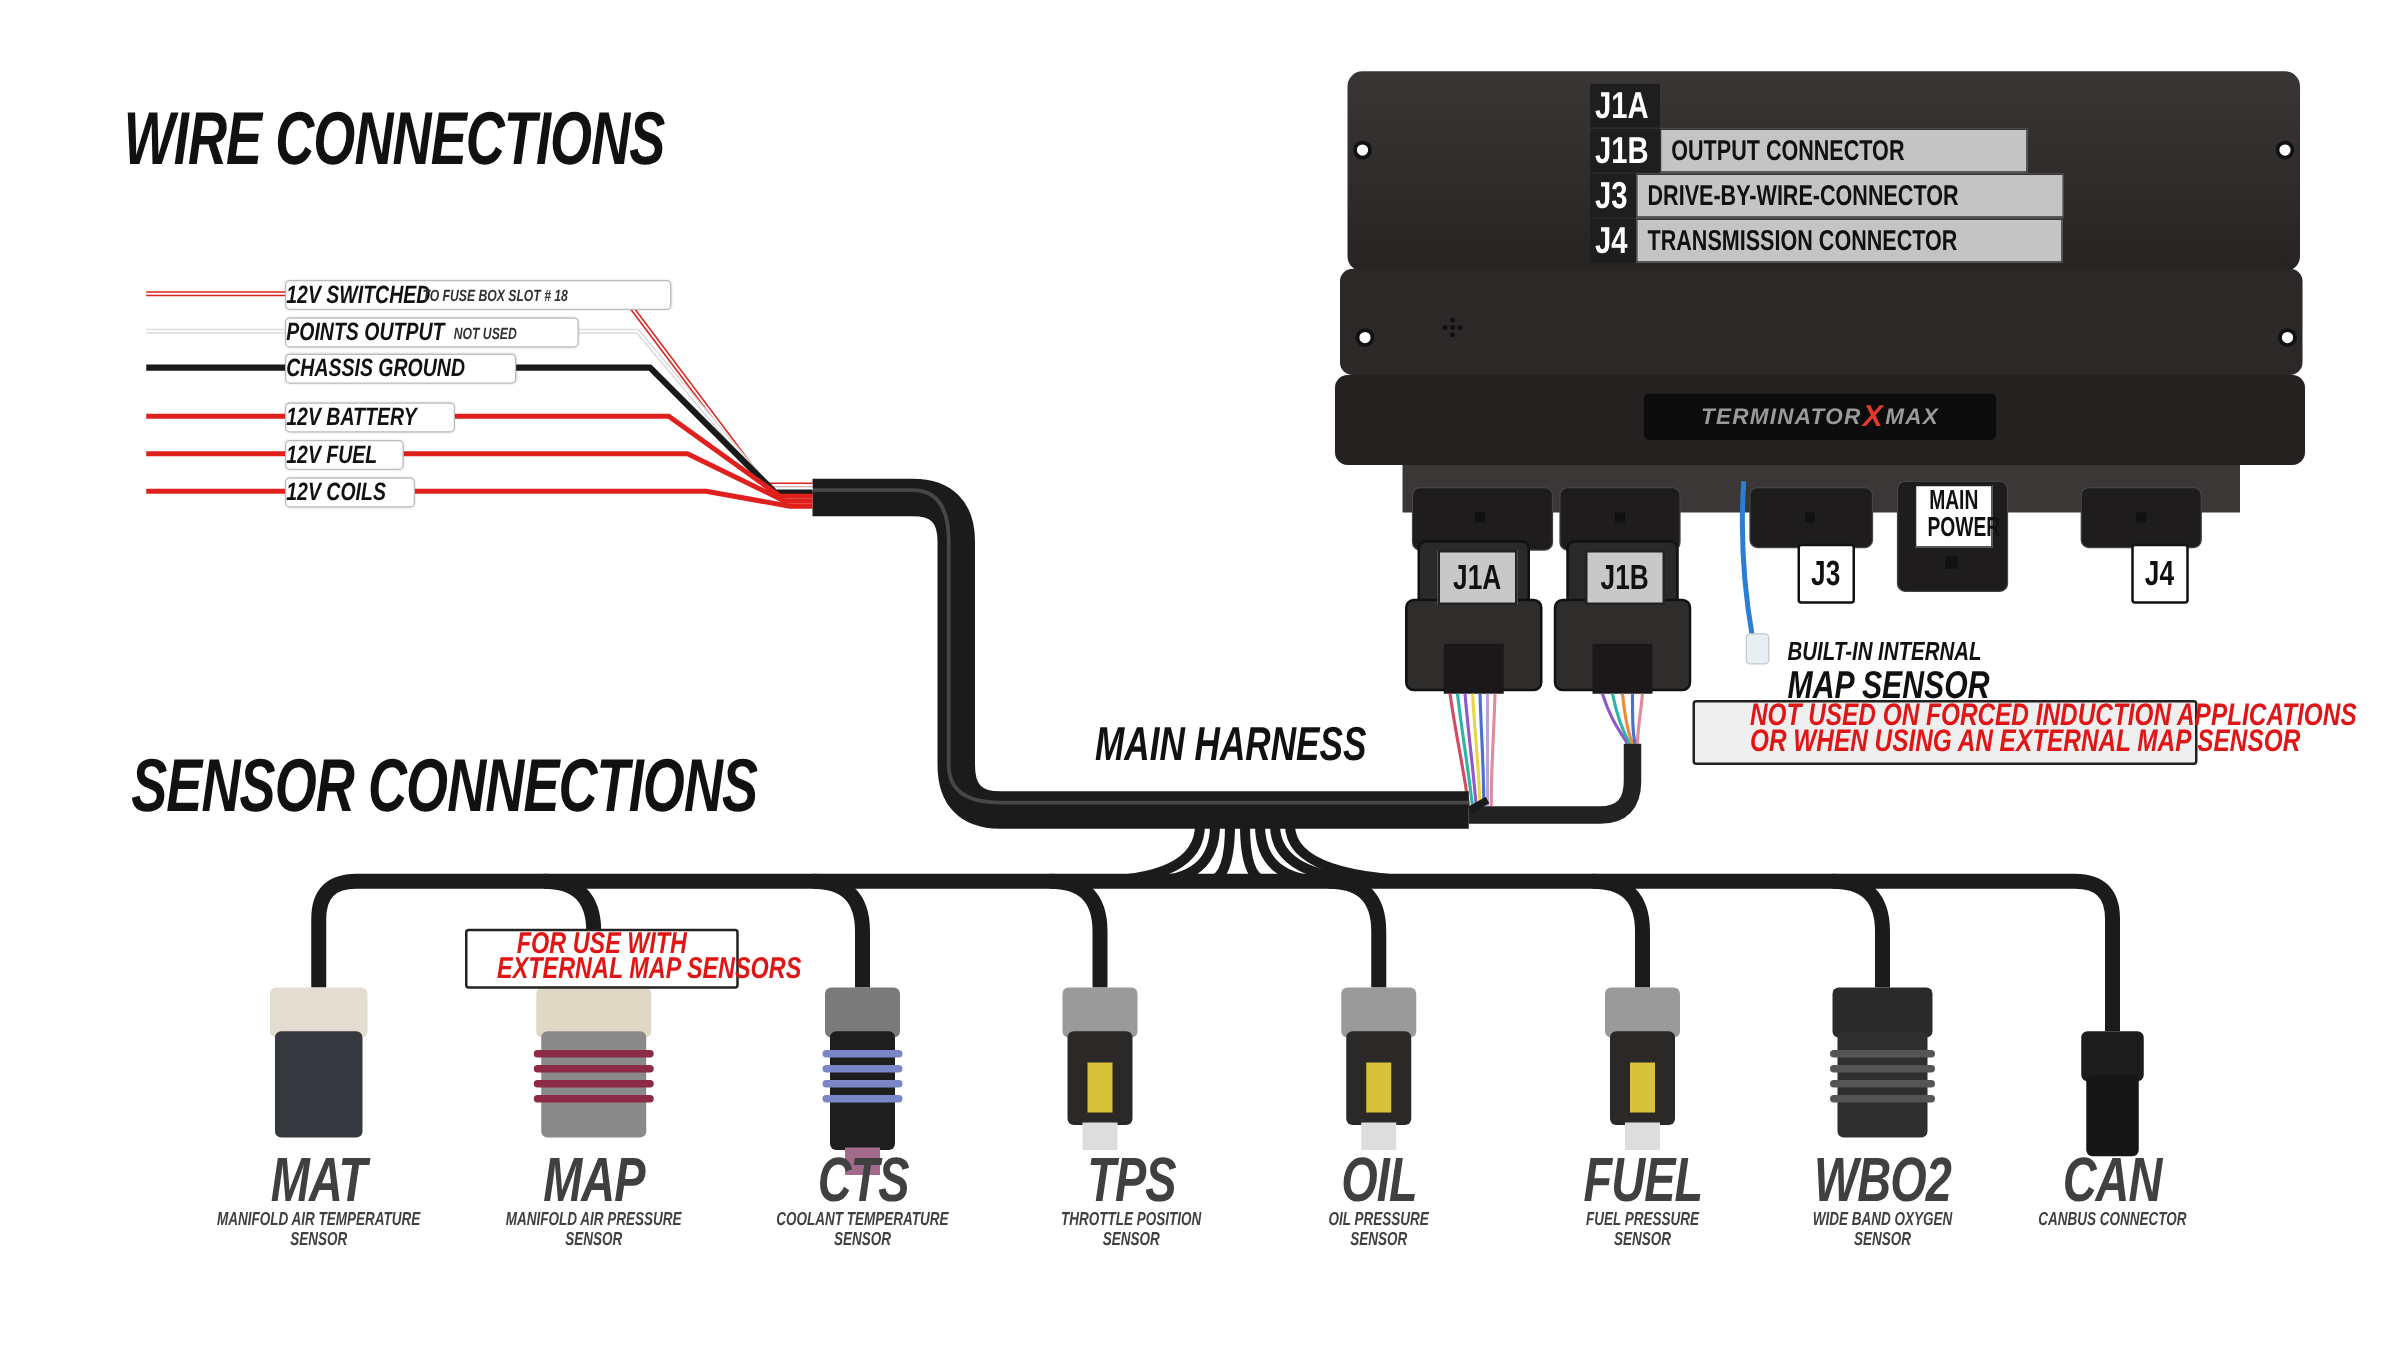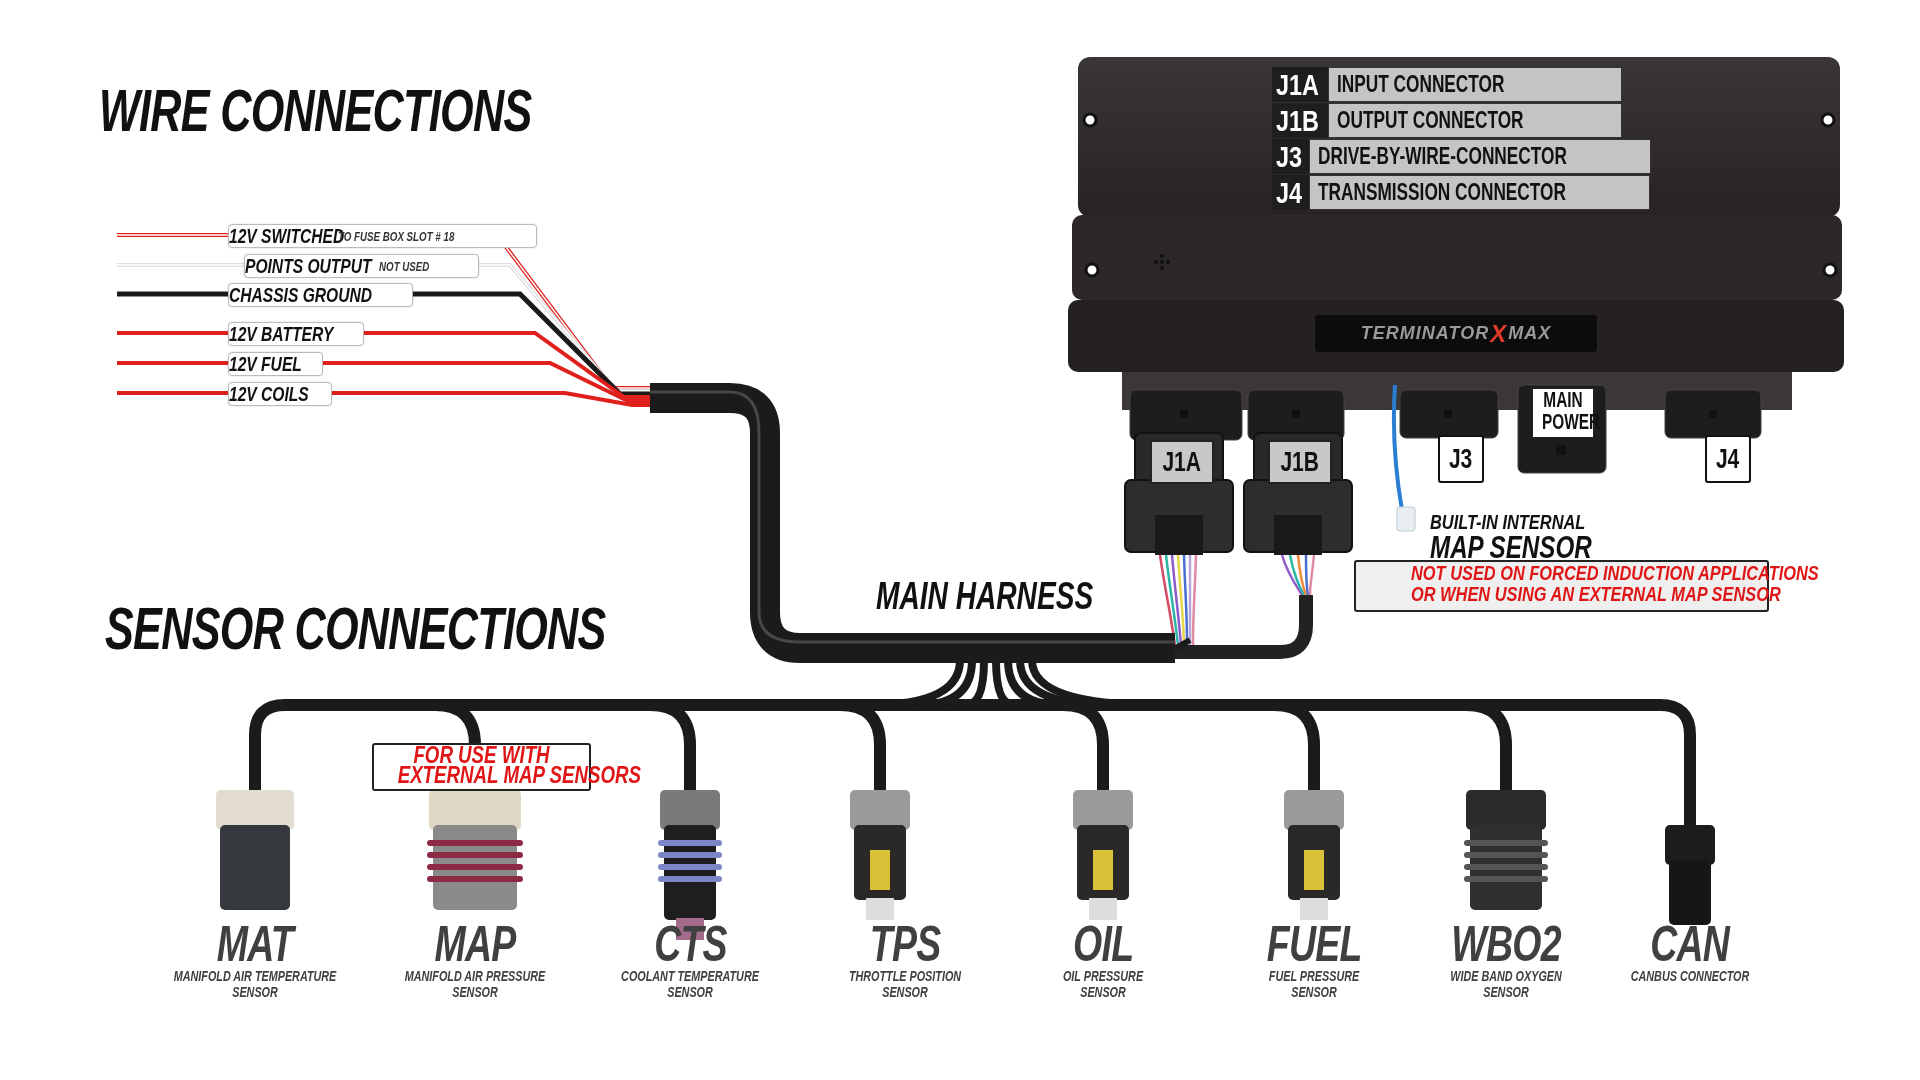--- a/index.html
+++ b/index.html
@@ -214,21 +214,21 @@
 </svg>
 
 <div class="abs cond title" style="left:99px;top:76px;">WIRE CONNECTIONS</div>
 <div class="abs cond title" style="left:105px;top:594px;">SENSOR CONNECTIONS</div>
 <div class="main-harness">MAIN HARNESS</div>
 
 <div class="wire-label" style="top:224px;">
   <span class="main">12V SWITCHED</span>
   <span class="sub">TO FUSE BOX SLOT # 18</span>
 </div>
-<div class="wire-label" style="top:254px;margin-left:16px;">
+<div class="wire-label" style="top:254px;">
   <span class="main">POINTS OUTPUT</span>
   <span class="sub">NOT USED</span>
 </div>
 <div class="wire-label" style="top:283px;">
   <span class="main">CHASSIS GROUND</span>
 </div>
 <div class="wire-label" style="top:322px;">
   <span class="main">12V BATTERY</span>
 </div>
 <div class="wire-label" style="top:352px;">
@@ -236,23 +236,20 @@
 </div>
 <div class="wire-label" style="top:382px;">
   <span class="main">12V COILS</span>
 </div>
 
 <div class="ecu-table">
   <div class="ecu-row">
     <div class="ecu-code">
         <span>J1A</span>
       </div>
-    <div class="ecu-desc">
-        <span>INPUT CONNECTOR</span>
-      </div>
   </div>
   <div class="ecu-row">
     <div class="ecu-code">
         <span>J1B</span>
       </div>
     <div class="ecu-desc">
         <span>OUTPUT CONNECTOR</span>
       </div>
   </div>
   <div class="ecu-row">
@@ -293,21 +290,21 @@
   </div>
 <div class="mainpower">
   <span>MAIN</span>
   <span>POWER</span>
 </div>
 
 <div class="map-int">
   <span class="l1">BUILT-IN INTERNAL</span>
   <span class="l2">MAP SENSOR</span>
 </div>
-<div class="callout-red" style="left:1354px;top:560px;width:400px;height:48px;font-size:21px;padding-left:11px;">
+<div class="callout-red" style="left:1354px;top:560px;width:400px;height:48px;font-size:25px;">
   <span>NOT USED ON FORCED INDUCTION APPLICATIONS</span>
   <span>OR WHEN USING AN EXTERNAL MAP SENSOR</span>
 </div>
 
 <div class="callout-red" style="left:372px;top:743px;width:215px;height:44px;font-size:24px;background:#fff;line-height:20px;">
   <span>FOR USE WITH</span>
   <span>EXTERNAL MAP SENSORS</span>
 </div>
 
 <div id="sensor-labels">

